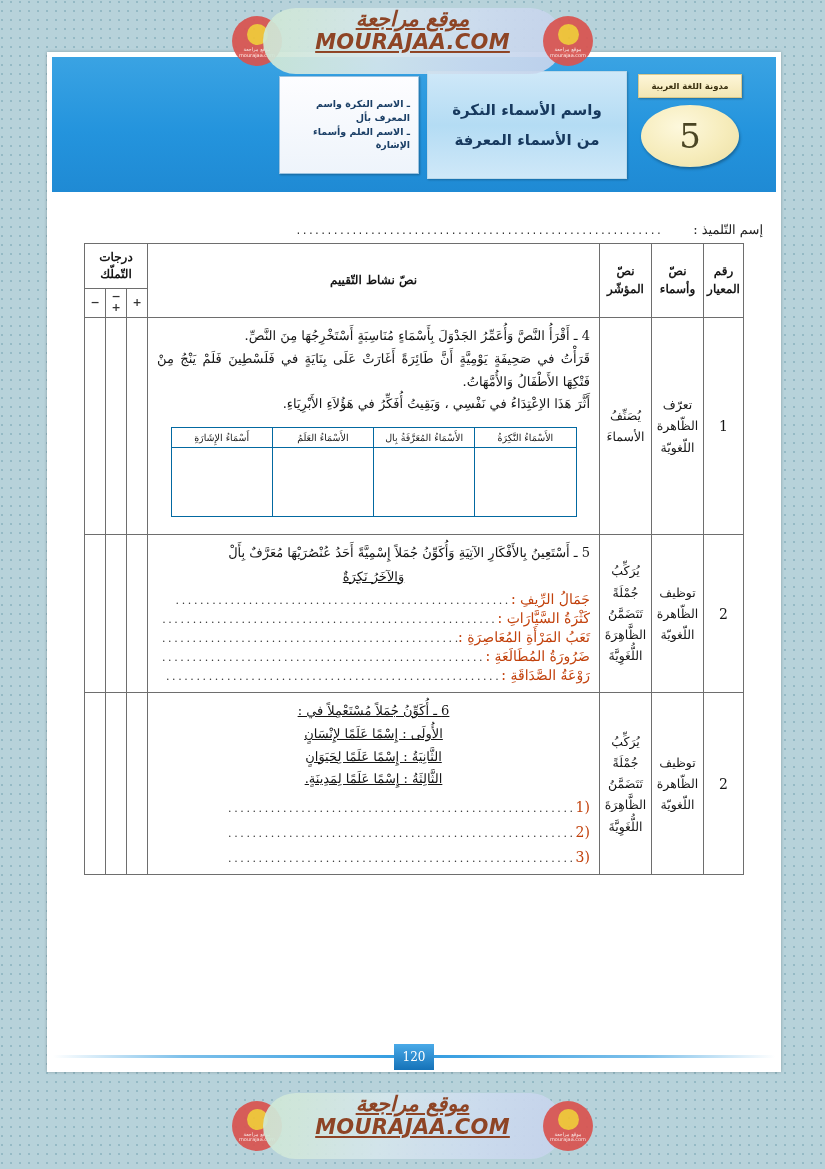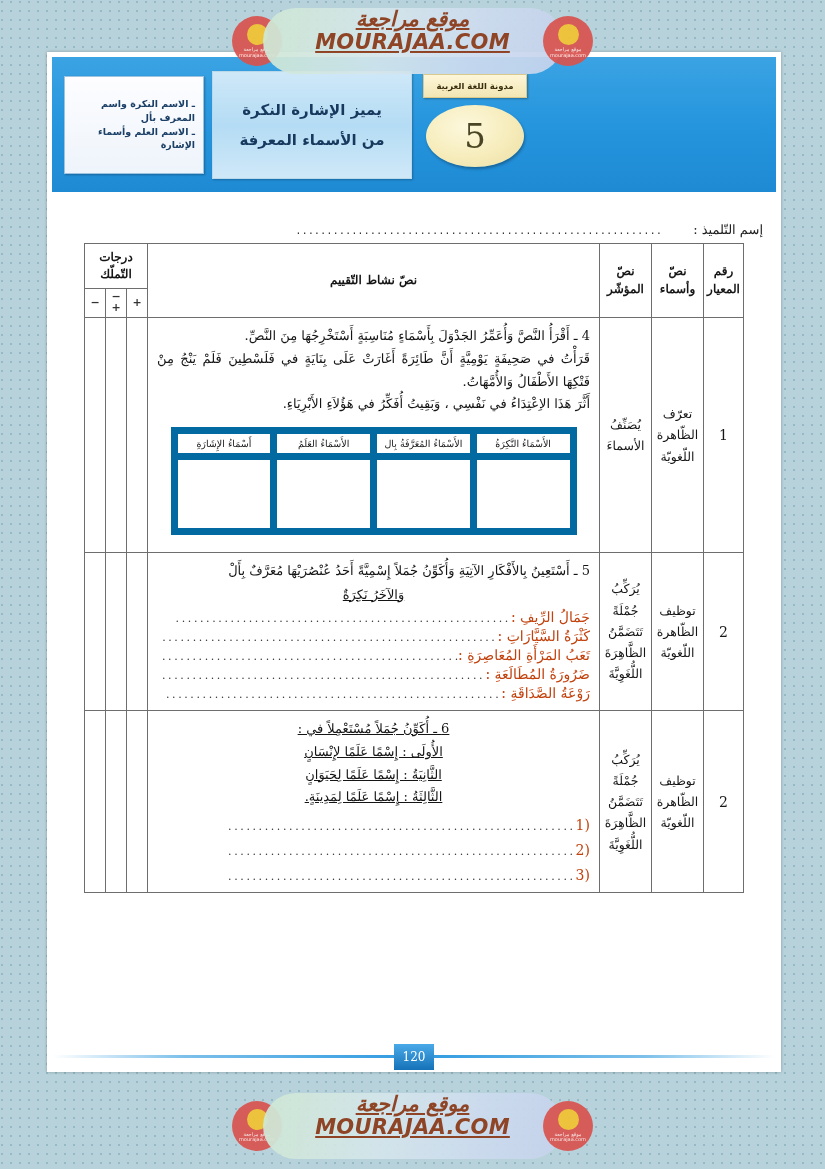--- a/index.html
+++ b/index.html
@@ -112,23 +112,22 @@
   }
 
   
   .header-strip {
     position: relative;
     margin: 5px 5px 0 5px;
     height: 135px;
     background: linear-gradient(180deg, #3aa3e3 0%, #2494dd 55%, #1f8ad4 100%);
     display: flex;
     align-items: center;
-    padding: 0 12px;
+    padding: 0 20px;
     box-sizing: border-box;
-    justify-content: flex-end;
   }
 
   .h-objective {
     width: 140px;
     height: 98px;
     margin-inline-start: 8px;
     background: linear-gradient(180deg, #fdfdff 0%, #eef4fb 100%);
     border: 1px solid #9cc3e0;
     box-shadow: 1px 1px 2px rgba(0,0,0,0.28);
     display: flex;
@@ -359,21 +358,21 @@
 
   
   table.inner {
     width: 406px;
     margin: 12px auto 8px auto;
     border-collapse: collapse;
     direction: rtl;
     table-layout: fixed;
   }
   table.inner th, table.inner td {
-    border: 7px solid #0369a1;
+    border: 1px solid #0369a1;
   }
   table.inner th {
     font-size: 9.5px;
     font-weight: normal;
     text-align: center;
     padding: 4px 1px;
     color: #151515;
   }
   table.inner td { height: 66px; }
 
@@ -411,21 +410,21 @@
 
   <div class="header-strip">
 
     <div class="h-badge">
       <div class="tag">مدونة اللغة العربية</div>
       <div class="oval">5</div>
     </div>
 
 
     <div class="h-skill">
-      <div>يميز الإشارة النكرة</div>
+      <div>واسم الأسماء النكرة</div>
       <div>من الأسماء المعرفة</div>
     </div>
 
     <div class="h-objective">
       <div>ـ الاسم النكرة واسم المعرف بأل</div>
       <div>ـ الاسم العلم وأسماء الإشارة</div>
     </div>
 
   </div>
 

